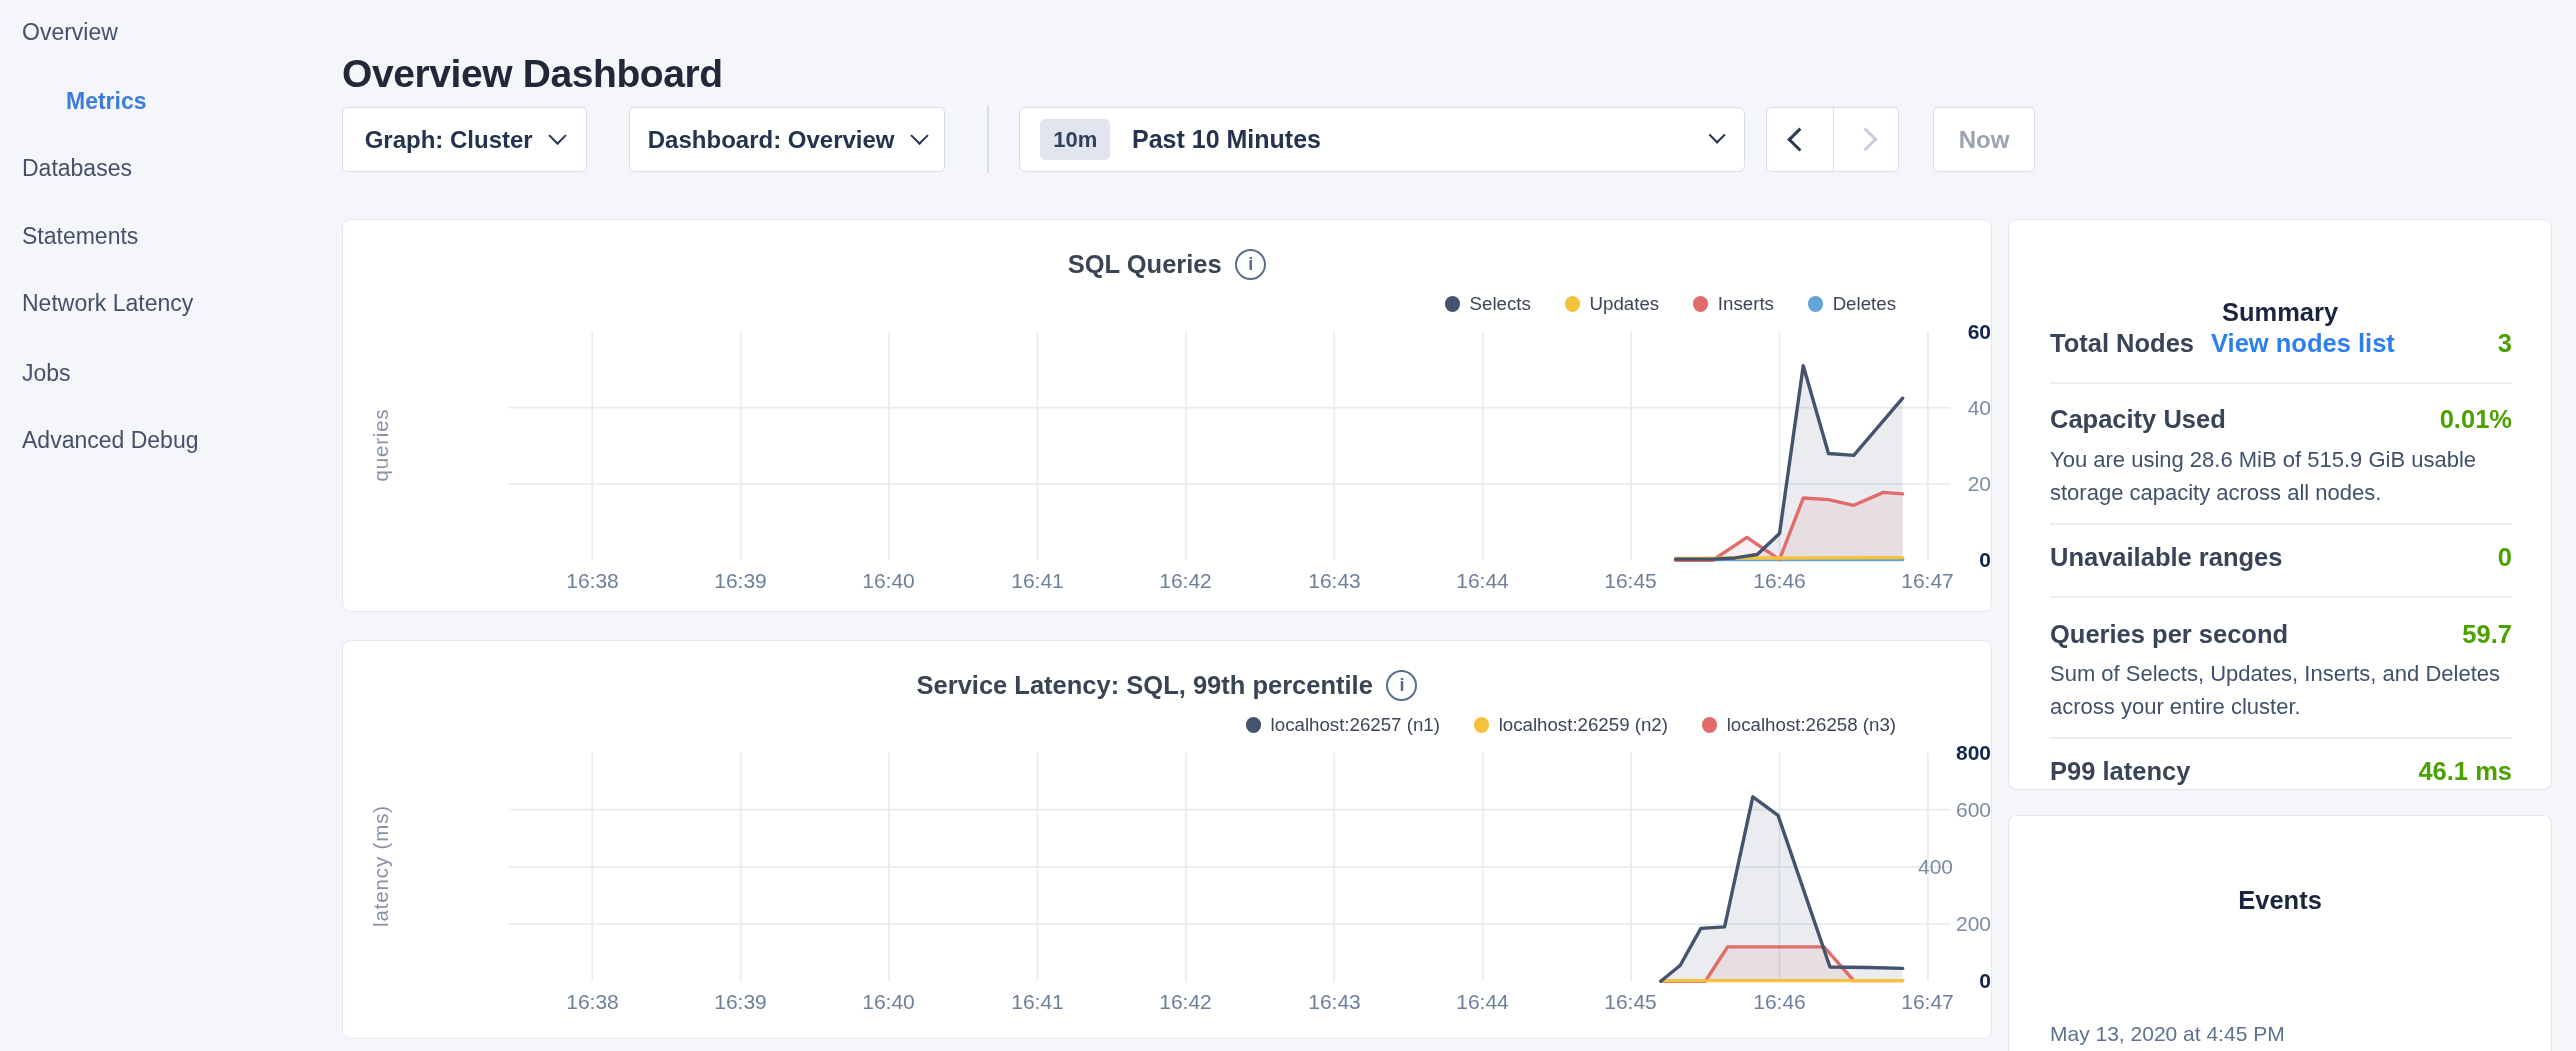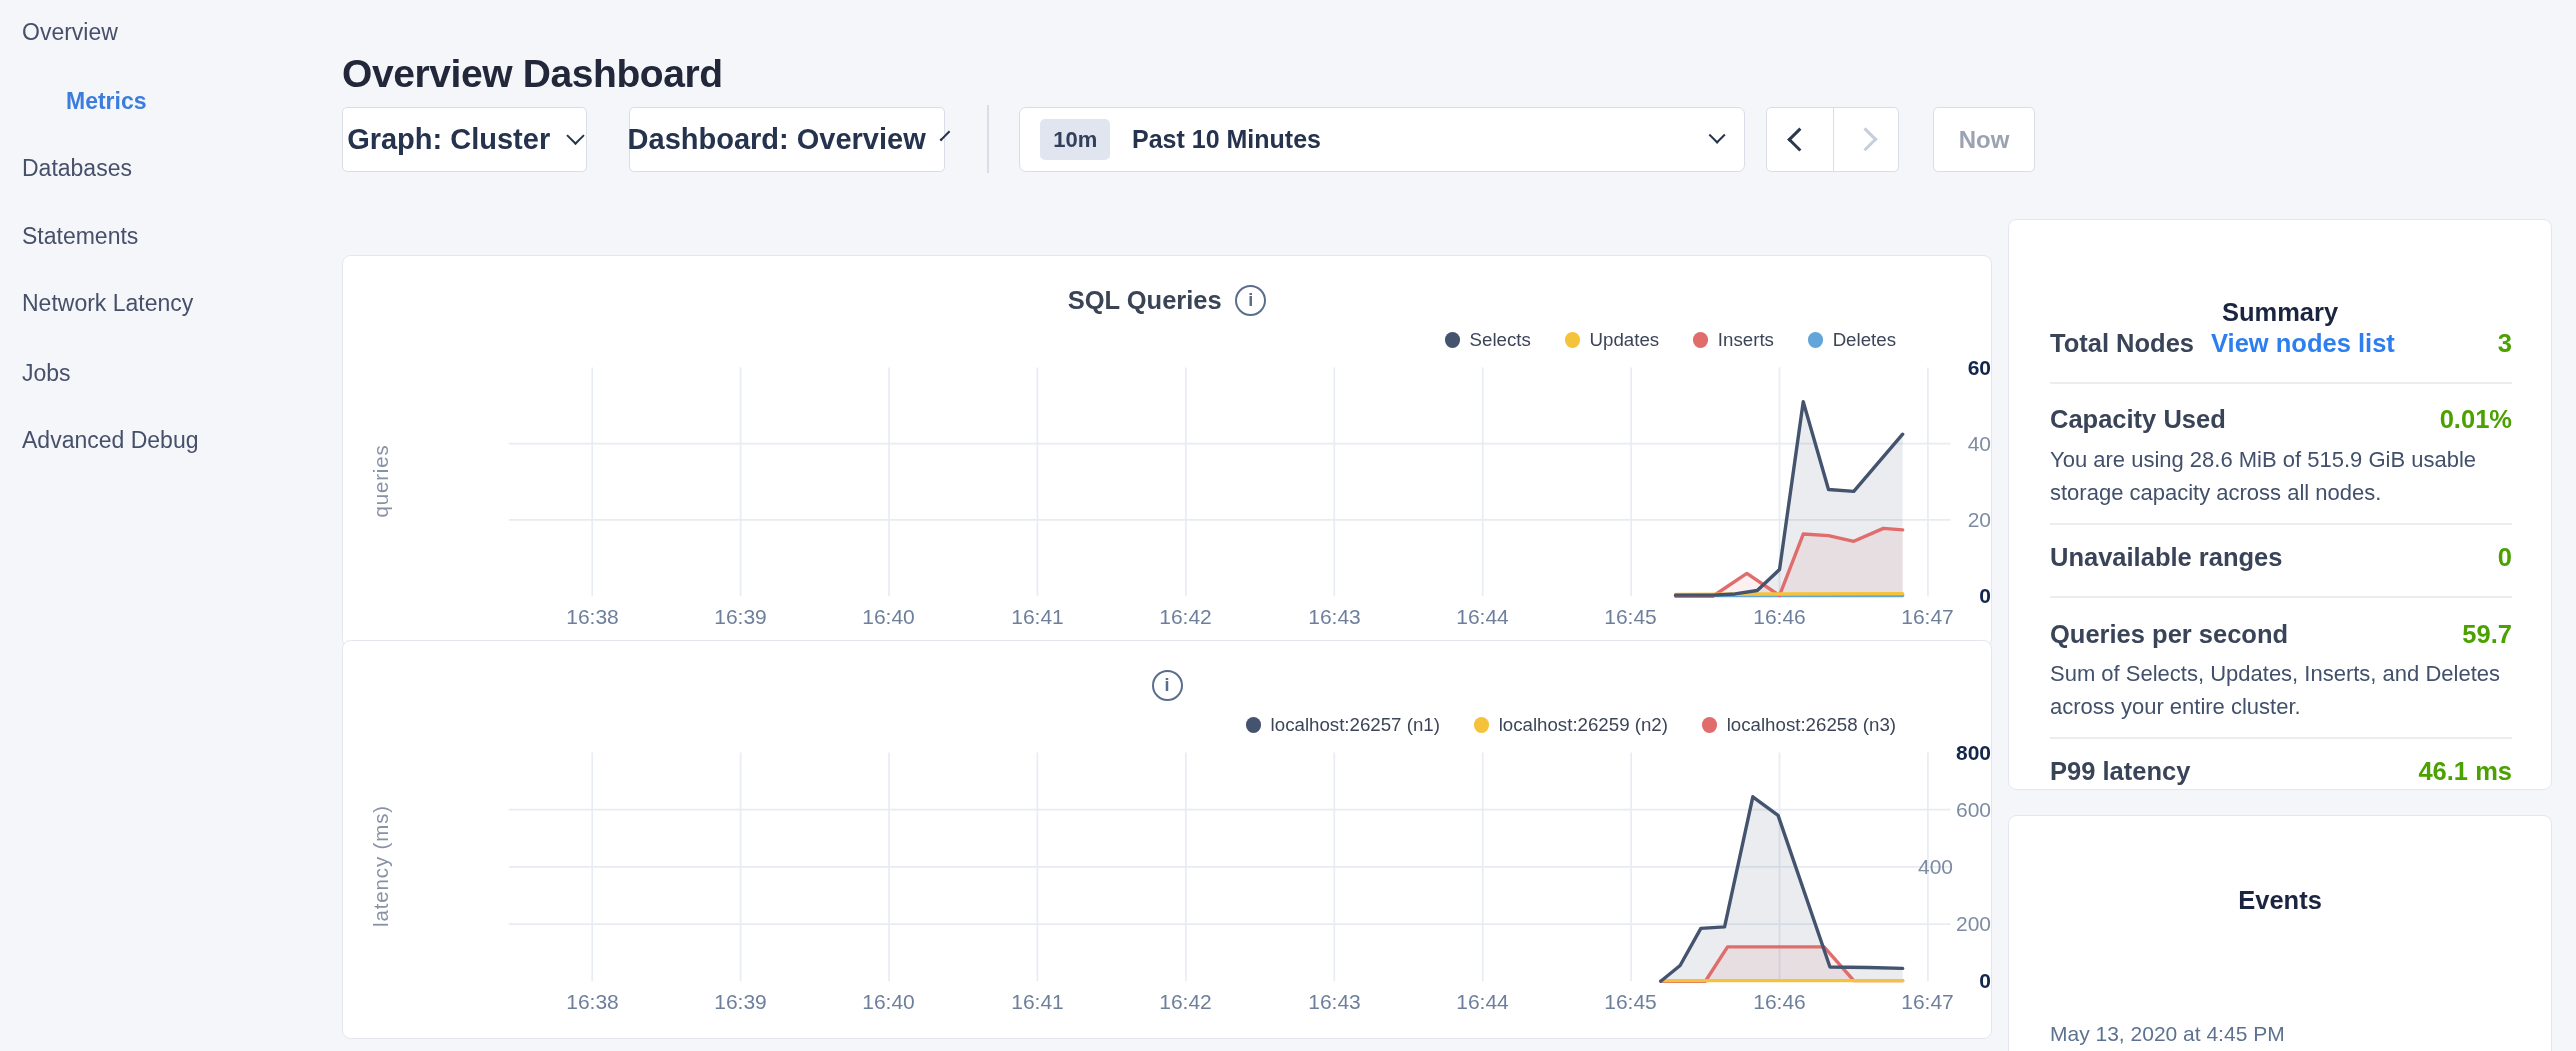--- a/index.html
+++ b/index.html
@@ -10,39 +10,39 @@
     -webkit-font-smoothing:antialiased;
   }
   
   .sidebar{position:absolute;left:0;top:0;width:306px;height:100%;}
   .nav-item{position:absolute;left:22px;font-size:23px;line-height:25.5px;color:#46506a;cursor:pointer;white-space:nowrap;}
   .nav-item.active{color:#3b7cdd;font-weight:700;margin-left:44px;}
   
   .page-title{position:absolute;left:342px;top:25.5px;font-size:39px;font-weight:700;color:#22283a;letter-spacing:-0.4px;}
   
   .ctl{position:absolute;top:107px;height:65px;background:#fff;border:1.7px solid #d8dde8;border-radius:5.1px;box-sizing:border-box;display:flex;align-items:center;cursor:pointer;}
-  .dd-label{font-size:29px;font-weight:700;color:#26334e;white-space:nowrap;}
+  .dd-label{font-size:24px;font-weight:700;color:#26334e;white-space:nowrap;}
   .chev{width:11px;height:11px;border-right:2.6px solid #26334e;border-bottom:2.6px solid #26334e;transform:rotate(45deg) translate(-2.6px,-2.6px);display:inline-block;}
   .dd-graph{left:342px;width:245px;justify-content:center;gap:18.7px;}
   .dd-dash{left:629px;width:316px;justify-content:center;gap:18.7px;}
   .ctl-divider{position:absolute;left:987px;top:105px;width:1.7px;height:68px;background:#d9dee7;}
   .time-field{left:1019px;width:726px;padding:0 20.4px;border-radius:7px;}
   .time-badge{background:#e1e5ef;border-radius:5.1px;padding:7.7px 12.8px;font-size:22px;font-weight:700;color:#33405c;}
   .time-label{font-size:25px;font-weight:700;color:#26334e;margin-left:22px;flex:1;}
   .chev.thin{width:10.2px;height:10.2px;border-width:2.1px;}
   .nav-group{left:1766px;width:133px;padding:0;}
   .nav-group .half{width:50%;height:100%;display:flex;align-items:center;justify-content:center;box-sizing:border-box;}
   .nav-group .half+.half{border-left:1.7px solid #d8dde8;}
   .arrow{width:13.6px;height:13.6px;display:inline-block;}
   .arrow.left{border-left:3.8px solid #2c3850;border-bottom:3.8px solid #2c3850;transform:rotate(45deg);}
   .arrow.right{border-right:3.8px solid #c7cdda;border-bottom:3.8px solid #c7cdda;transform:rotate(-45deg);}
   .now-btn{left:1914px;width:102px;justify-content:center;font-size:24px;font-weight:700;color:#9ba3b3;margin-left:19px;}
   
   .card{position:absolute;background:#fff;border:1.7px solid #e3e6ee;border-radius:8.5px;box-sizing:border-box;}
-  .chart-card1{left:342px;top:219px;width:1650px;height:393px;margin-top:36px;}
+  .chart-card1{left:342px;top:219px;width:1650px;height:393px;}
   .chart-card2{left:342px;top:640px;width:1650px;height:399px;}
   .summary-card{left:2008px;top:219px;width:544px;height:571px;}
   .events-card{left:2008px;top:815px;width:544px;height:281px;}
   
   .chart-title-row{position:absolute;top:29px;left:0;width:100%;display:flex;align-items:center;justify-content:center;gap:13.6px;}
   .chart-title{font-size:25.5px;font-weight:700;color:#394455;}
   .info-icon{width:31px;height:31px;border:2.6px solid #5a6d8d;border-radius:50%;box-sizing:border-box;display:flex;align-items:center;justify-content:center;font-size:18px;font-weight:700;color:#5a6d8d;cursor:pointer;}
   .legend{position:absolute;top:73px;right:95px;display:flex;gap:34px;align-items:center;}
   .legend-item{display:flex;align-items:center;gap:9.4px;}
   .legend-item .dot{width:15.3px;height:15.3px;border-radius:50%;display:inline-block;}
@@ -164,20 +164,21 @@
       <div class="xtick" style="left: 1080px; top: 349px;">16:44</div>
       <div class="xtick" style="left: 1228px; top: 349px;">16:45</div>
       <div class="xtick" style="left: 1377px; top: 349px;">16:46</div>
       <div class="xtick" style="left: 1525px; top: 349px;">16:47</div>
     </div>
   <div class="ylabel" style="top:225px">queries</div>
 </div>
 
 <div class="card chart-card2">
   <div class="chart-title-row">
+    <span class="chart-title">Service Latency: SQL, 99th percentile</span>
     <span class="info-icon">i</span>
   </div>
   <div class="legend">
       <div class="legend-item">
         <span class="dot" style="background: rgb(68, 83, 110);"></span>
         <span class="legend-label">localhost:26257 (n1)</span>
       </div>
       <div class="legend-item">
         <span class="dot" style="background: rgb(245, 195, 59);"></span>
         <span class="legend-label">localhost:26259 (n2)</span>

